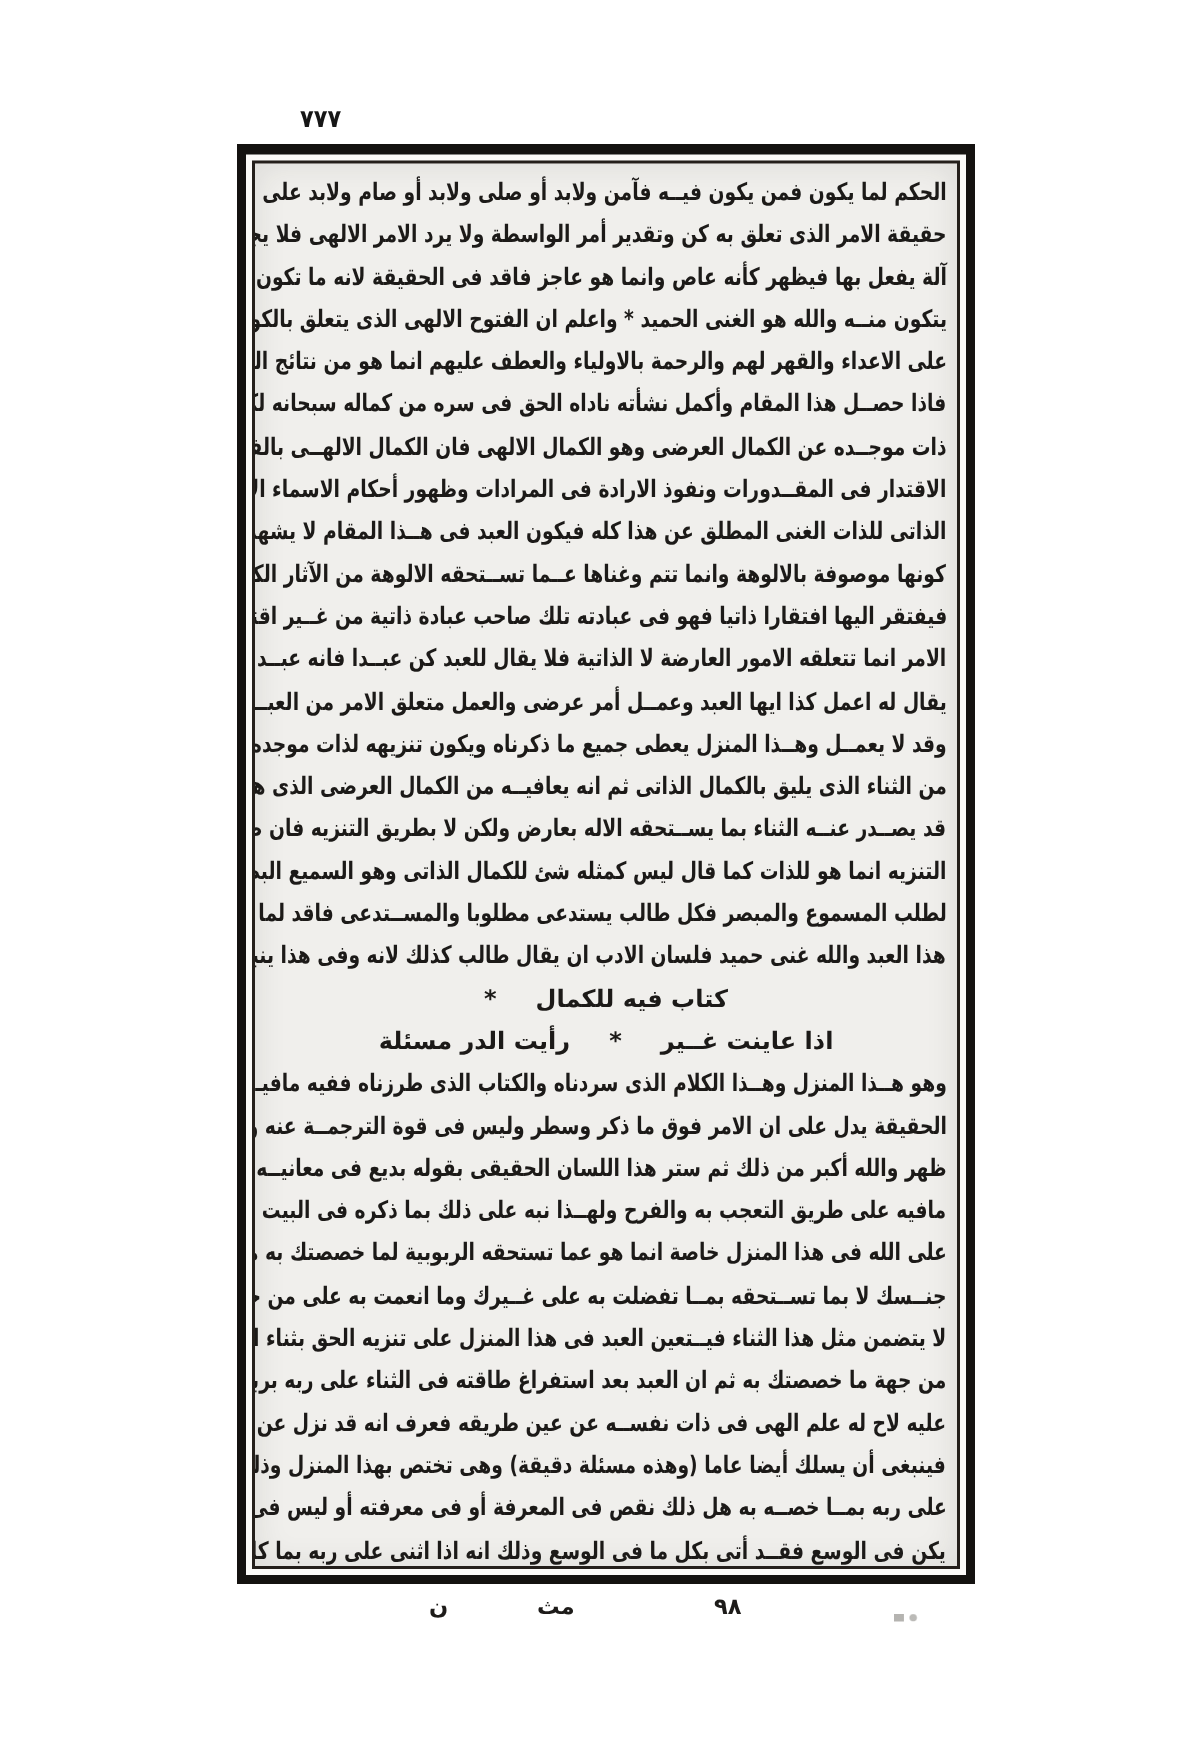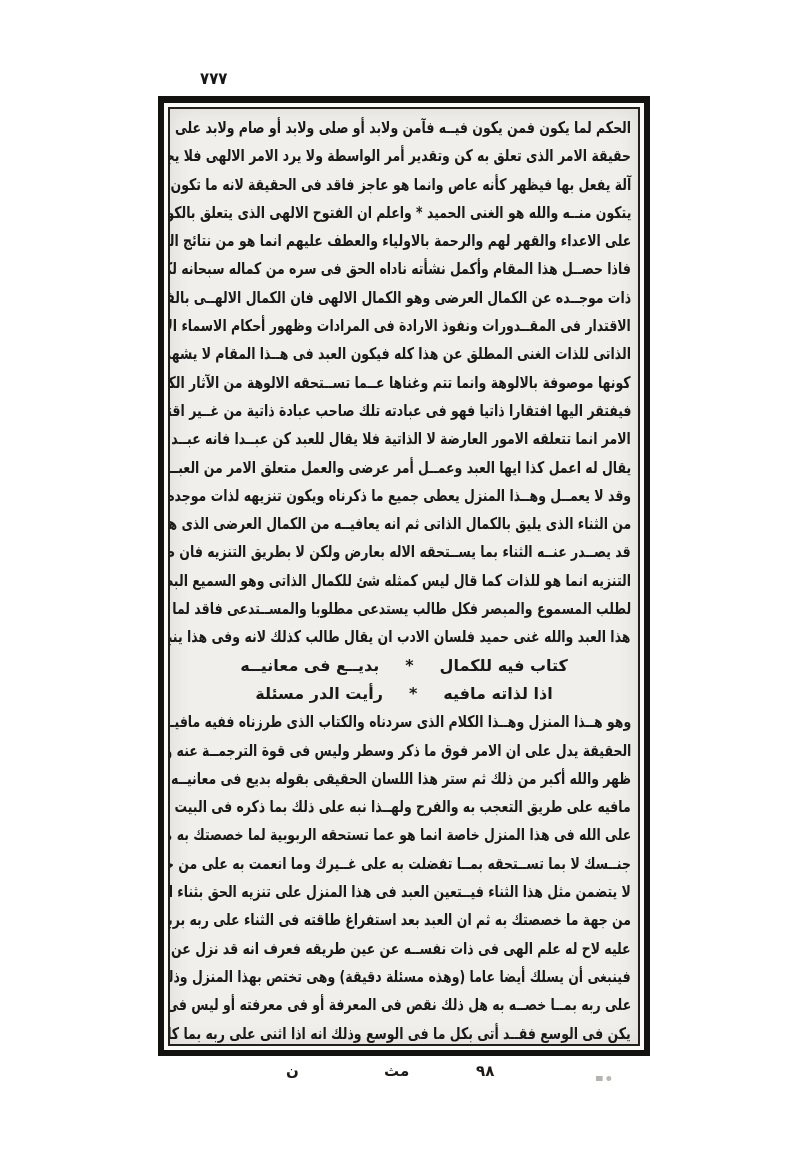--- a/index.html
+++ b/index.html
@@ -62,21 +62,21 @@
     white-space:nowrap;
   }
   .verse .star{font-weight:bold;}
   
   .sig-mark{
     position:absolute;top:1062px;
     font-size:15px;font-weight:bold;color:#1d1b19;
     direction:rtl;
   }
   .sig-number{left:476px;}
-  .sig-letter-1{left:384px;}
+  .sig-letter-1{left:358px;}
   .sig-letter-2{left:286px;}
   
   .smudge{
     position:absolute;left:588px;top:1076px;
     width:26px;height:5px;
     background:
       linear-gradient(90deg,transparent 0 30%,rgba(120,118,112,0.55) 32% 55%,transparent 57%),
       radial-gradient(circle at 80% 50%, rgba(120,118,112,0.5) 0 2px, transparent 3px);
   }
 </style>
@@ -104,24 +104,23 @@
       <div class="line"><span class="fit" style="transform: scaleX(0.78);">وقد لا يعمــل وهــذا المنزل يعطى جميع ما ذكرناه ويكون تنزيهه لذات موجده عما يستحقه</span></div>
       <div class="line"><span class="fit" style="transform: scaleX(0.78);">من الثناء الذى يليق بالكمال الذاتى ثم انه يعافيــه من الكمال العرضى الذى هو كمال الرجولة</span></div>
       <div class="line"><span class="fit" style="transform: scaleX(0.78);">قد يصــدر عنــه الثناء بما يســتحقه الاله بعارض ولكن لا بطريق التنزيه فان طريق</span></div>
       <div class="line"><span class="fit" style="transform: scaleX(0.78);">التنزيه انما هو للذات كما قال ليس كمثله شئ للكمال الذاتى وهو السميع البصــير للكمال الالهى</span></div>
       <div class="line"><span class="fit" style="transform: scaleX(0.78);">لطلب المسموع والمبصر فكل طالب يستدعى مطلوبا والمســتدعى فاقد لما استدعاه من أحوال</span></div>
       <div class="line"><span class="fit" style="transform: scaleX(0.78);">هذا العبد والله غنى حميد فلسان الادب ان يقال طالب كذلك لانه وفى هذا ينبغى ان يقال ما قيل</span></div>
 
       <div class="verse">
         <span>كتاب فيه للكمال</span>
         <span class="star">*</span>
-        <span>بديــع فى معانيــه</span>
       </div>
       <div class="verse">
-        <span>اذا لذاته مافيه</span>
+        <span>اذا عاينت غــير</span>
         <span class="star">*</span>
         <span>رأيت الدر مسئلة</span>
       </div>
 
       <div class="line"><span class="fit" style="transform: scaleX(0.78);">وهو هــذا المنزل وهــذا الكلام الذى سردناه والكتاب الذى طرزناه ففيه مافيــه ولــان</span></div>
       <div class="line"><span class="fit" style="transform: scaleX(0.78);">الحقيقة يدل على ان الامر فوق ما ذكر وسطر وليس فى قوة الترجمــة عنه والعبارة أكثر مما</span></div>
       <div class="line"><span class="fit" style="transform: scaleX(0.78);">ظهر والله أكبر من ذلك ثم ستر هذا اللسان الحقيقى بقوله بديع فى معانيــه فكأنه يقول فى قوله</span></div>
       <div class="line"><span class="fit" style="transform: scaleX(0.78);">مافيه على طريق التعجب به والفرح ولهــذا نبه على ذلك بما ذكره فى البيت الثــانى ثم ان الثناء</span></div>
       <div class="line"><span class="fit" style="transform: scaleX(0.78);">على الله فى هذا المنزل خاصة انما هو عما تستحقه الربوبية لما خصصتك به من الفضل على ابنــاء</span></div>
       <div class="line"><span class="fit" style="transform: scaleX(0.78);">جنــسك لا بما تســتحقه بمــا تفضلت به على غــيرك وما انعمت به على من جوهر والله فان هذا المنزل</span></div>

